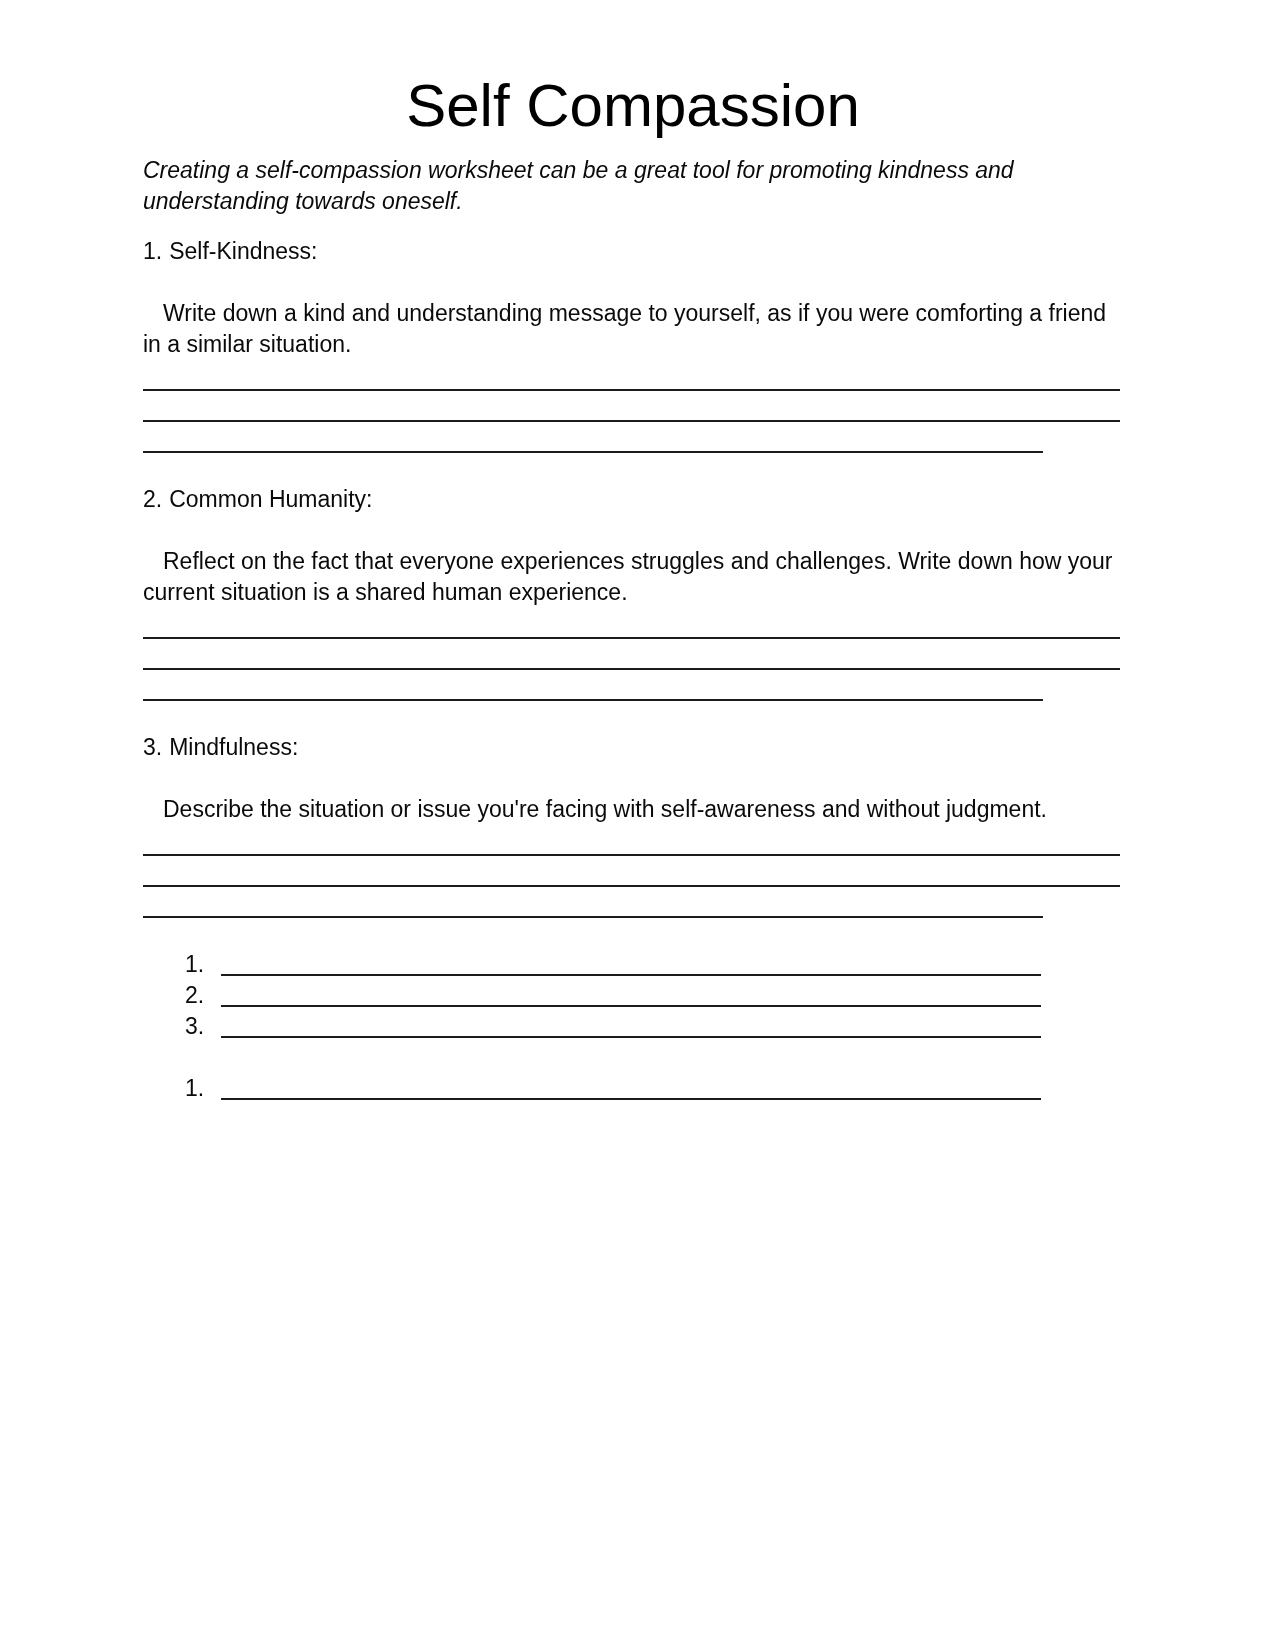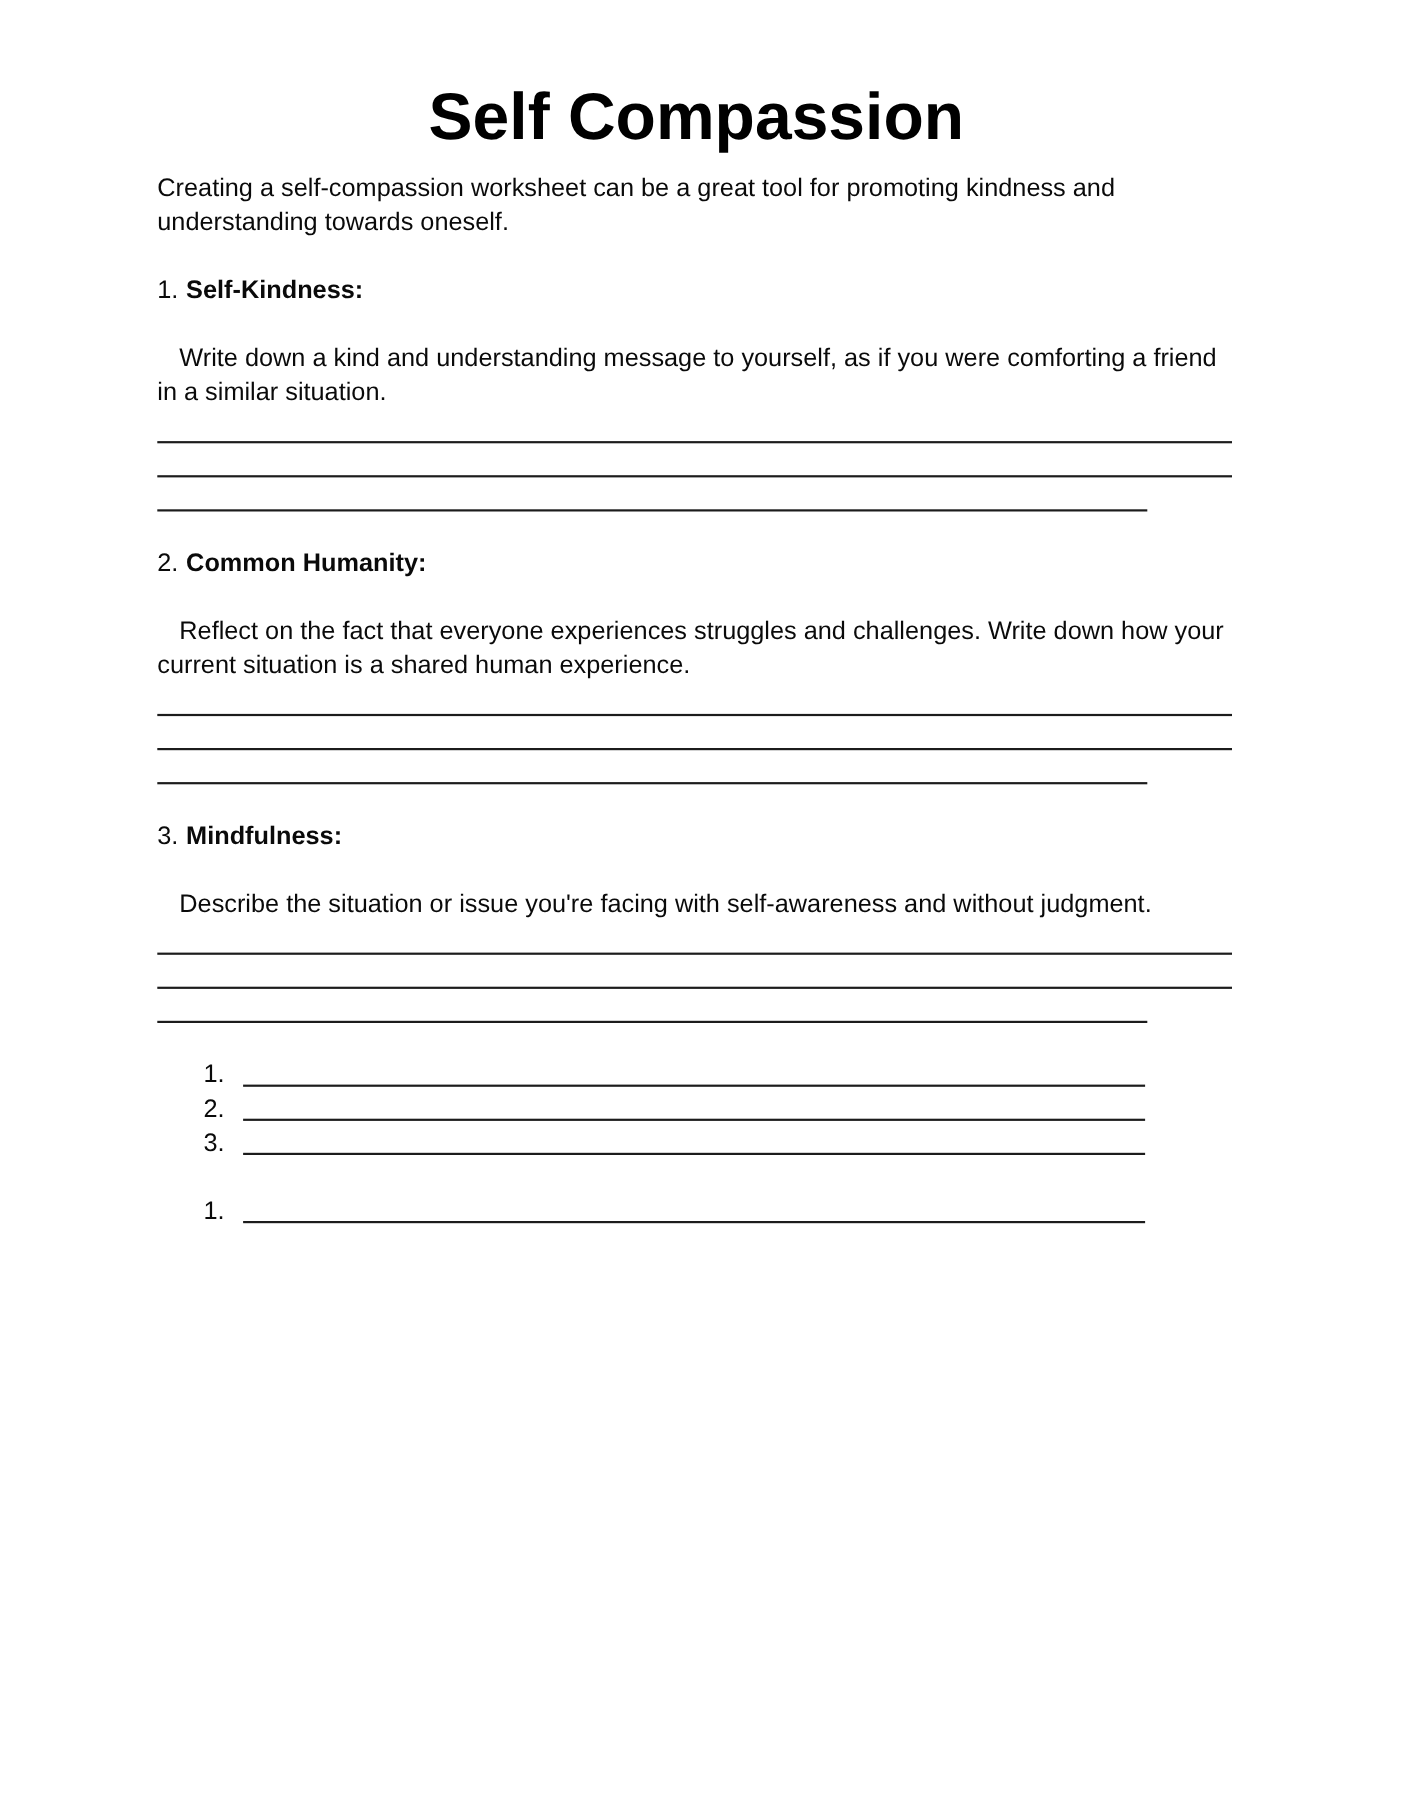--- a/index.html
+++ b/index.html
@@ -16,41 +16,42 @@
     overflow: hidden;
   }
   .content {
     width: 980px;
     font-size: 23px;
     line-height: 31px;
   }
   h1.doc-title {
     font-size: 60px;
     line-height: 72px;
-    font-weight: 700;
+    font-weight: 400;
     text-align: center;
     color: #000000;
     margin: 0 0 13px 0;
     letter-spacing: 0;
   }
   p.intro {
-    margin: 0 0 31px 0;
+    margin: 0 0 19px 0;
+    font-style: italic;
   }
   .sec-heading {
     font-size: 23px;
     line-height: 31px;
     font-weight: 400;
     margin: 0 0 31px 0;
   }
   .sec-heading .sec-num {
     font-weight: 400;
     margin-right: 7px;
   }
   .sec-heading .sec-name {
-    font-weight: 700;
+    font-weight: 400;
   }
   .prompt {
     margin: 0;
   }
   .prompt.indent {
     text-indent: 20px;
   }
   .write-lines {
     margin: 0 0 31px 0;
   }

